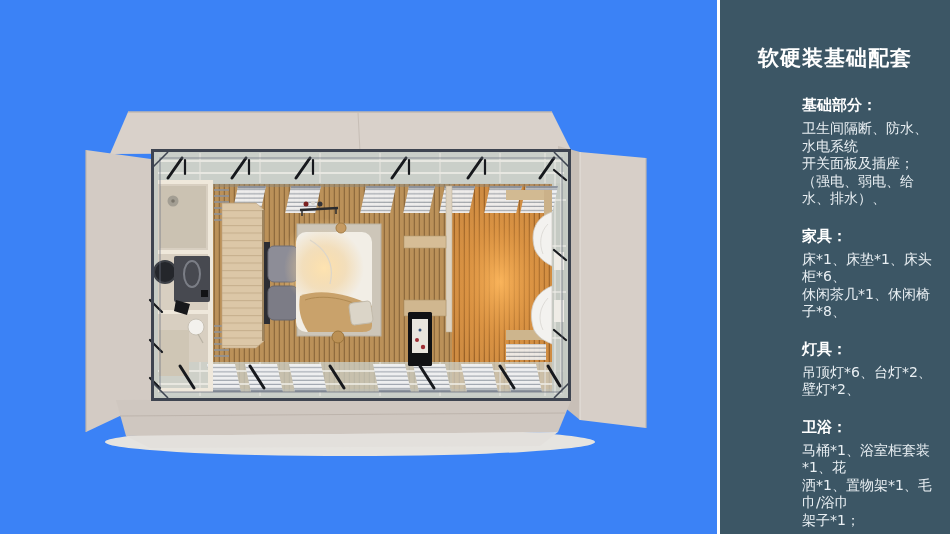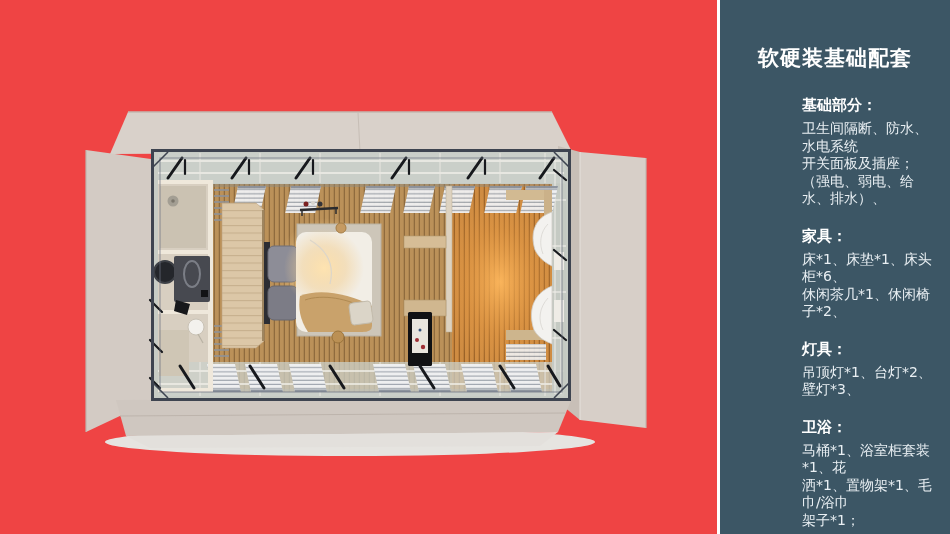--- a/index.html
+++ b/index.html
@@ -1,16 +1,16 @@
 <!DOCTYPE html>
 <html><head>
 <meta charset="utf-8">
 <style>
   html,body{margin:0;padding:0;background:#e9e9e9;}
-  .stage{position:relative;width:950px;height:534px;background:#ef4444;overflow:hidden;
+  .stage{position:relative;width:950px;height:534px;background:#3b82f6;overflow:hidden;
          font-family:"DejaVu Sans","Liberation Sans",sans-serif;}
   .plan-wrap{position:absolute;left:0;top:0;width:720px;height:534px;}
   .gap-strip{position:absolute;left:717px;top:0;width:3px;height:534px;background:#ffffff;}
   .panel{position:absolute;left:720px;top:0;width:230px;height:534px;background:#3c5665;color:#eef3f6;}
   .panel-title{margin:44px 6px 0;text-align:center;font-size:21px;font-weight:bold;letter-spacing:1px;color:#ffffff;}
   .sections{padding:24px 16px 0 38px;margin-left:44px;}
   .sec{margin-bottom:19px;}
   .sec h2{margin:0 0 5px;font-size:15px;font-weight:bold;color:#ffffff;}
   .ln{margin:0;font-size:14px;line-height:17.5px;color:#e9eff3;}
 </style>
@@ -331,26 +331,26 @@
       <section class="sec">
         <h2>基础部分：</h2>
         <p class="ln">卫生间隔断、防水、水电系统</p>
         <p class="ln">开关面板及插座；</p>
         <p class="ln">（强电、弱电、给水、排水）、</p>
       </section>
 
       <section class="sec">
         <h2>家具：</h2>
         <p class="ln">床*1、床垫*1、床头柜*6、</p>
-        <p class="ln">休闲茶几*1、休闲椅子*2、</p>
+        <p class="ln">休闲茶几*1、休闲椅子*8、</p>
       </section>
 
       <section class="sec">
         <h2>灯具：</h2>
-        <p class="ln">吊顶灯*1、台灯*2、壁灯*3、</p>
+        <p class="ln">吊顶灯*6、台灯*2、壁灯*2、</p>
       </section>
 
       <section class="sec">
         <h2>卫浴：</h2>
         <p class="ln">马桶*1、浴室柜套装*1、花</p>
         <p class="ln">洒*1、置物架*1、毛巾/浴巾</p>
         <p class="ln">架子*1；</p>
       </section>
 
       <section class="sec">

